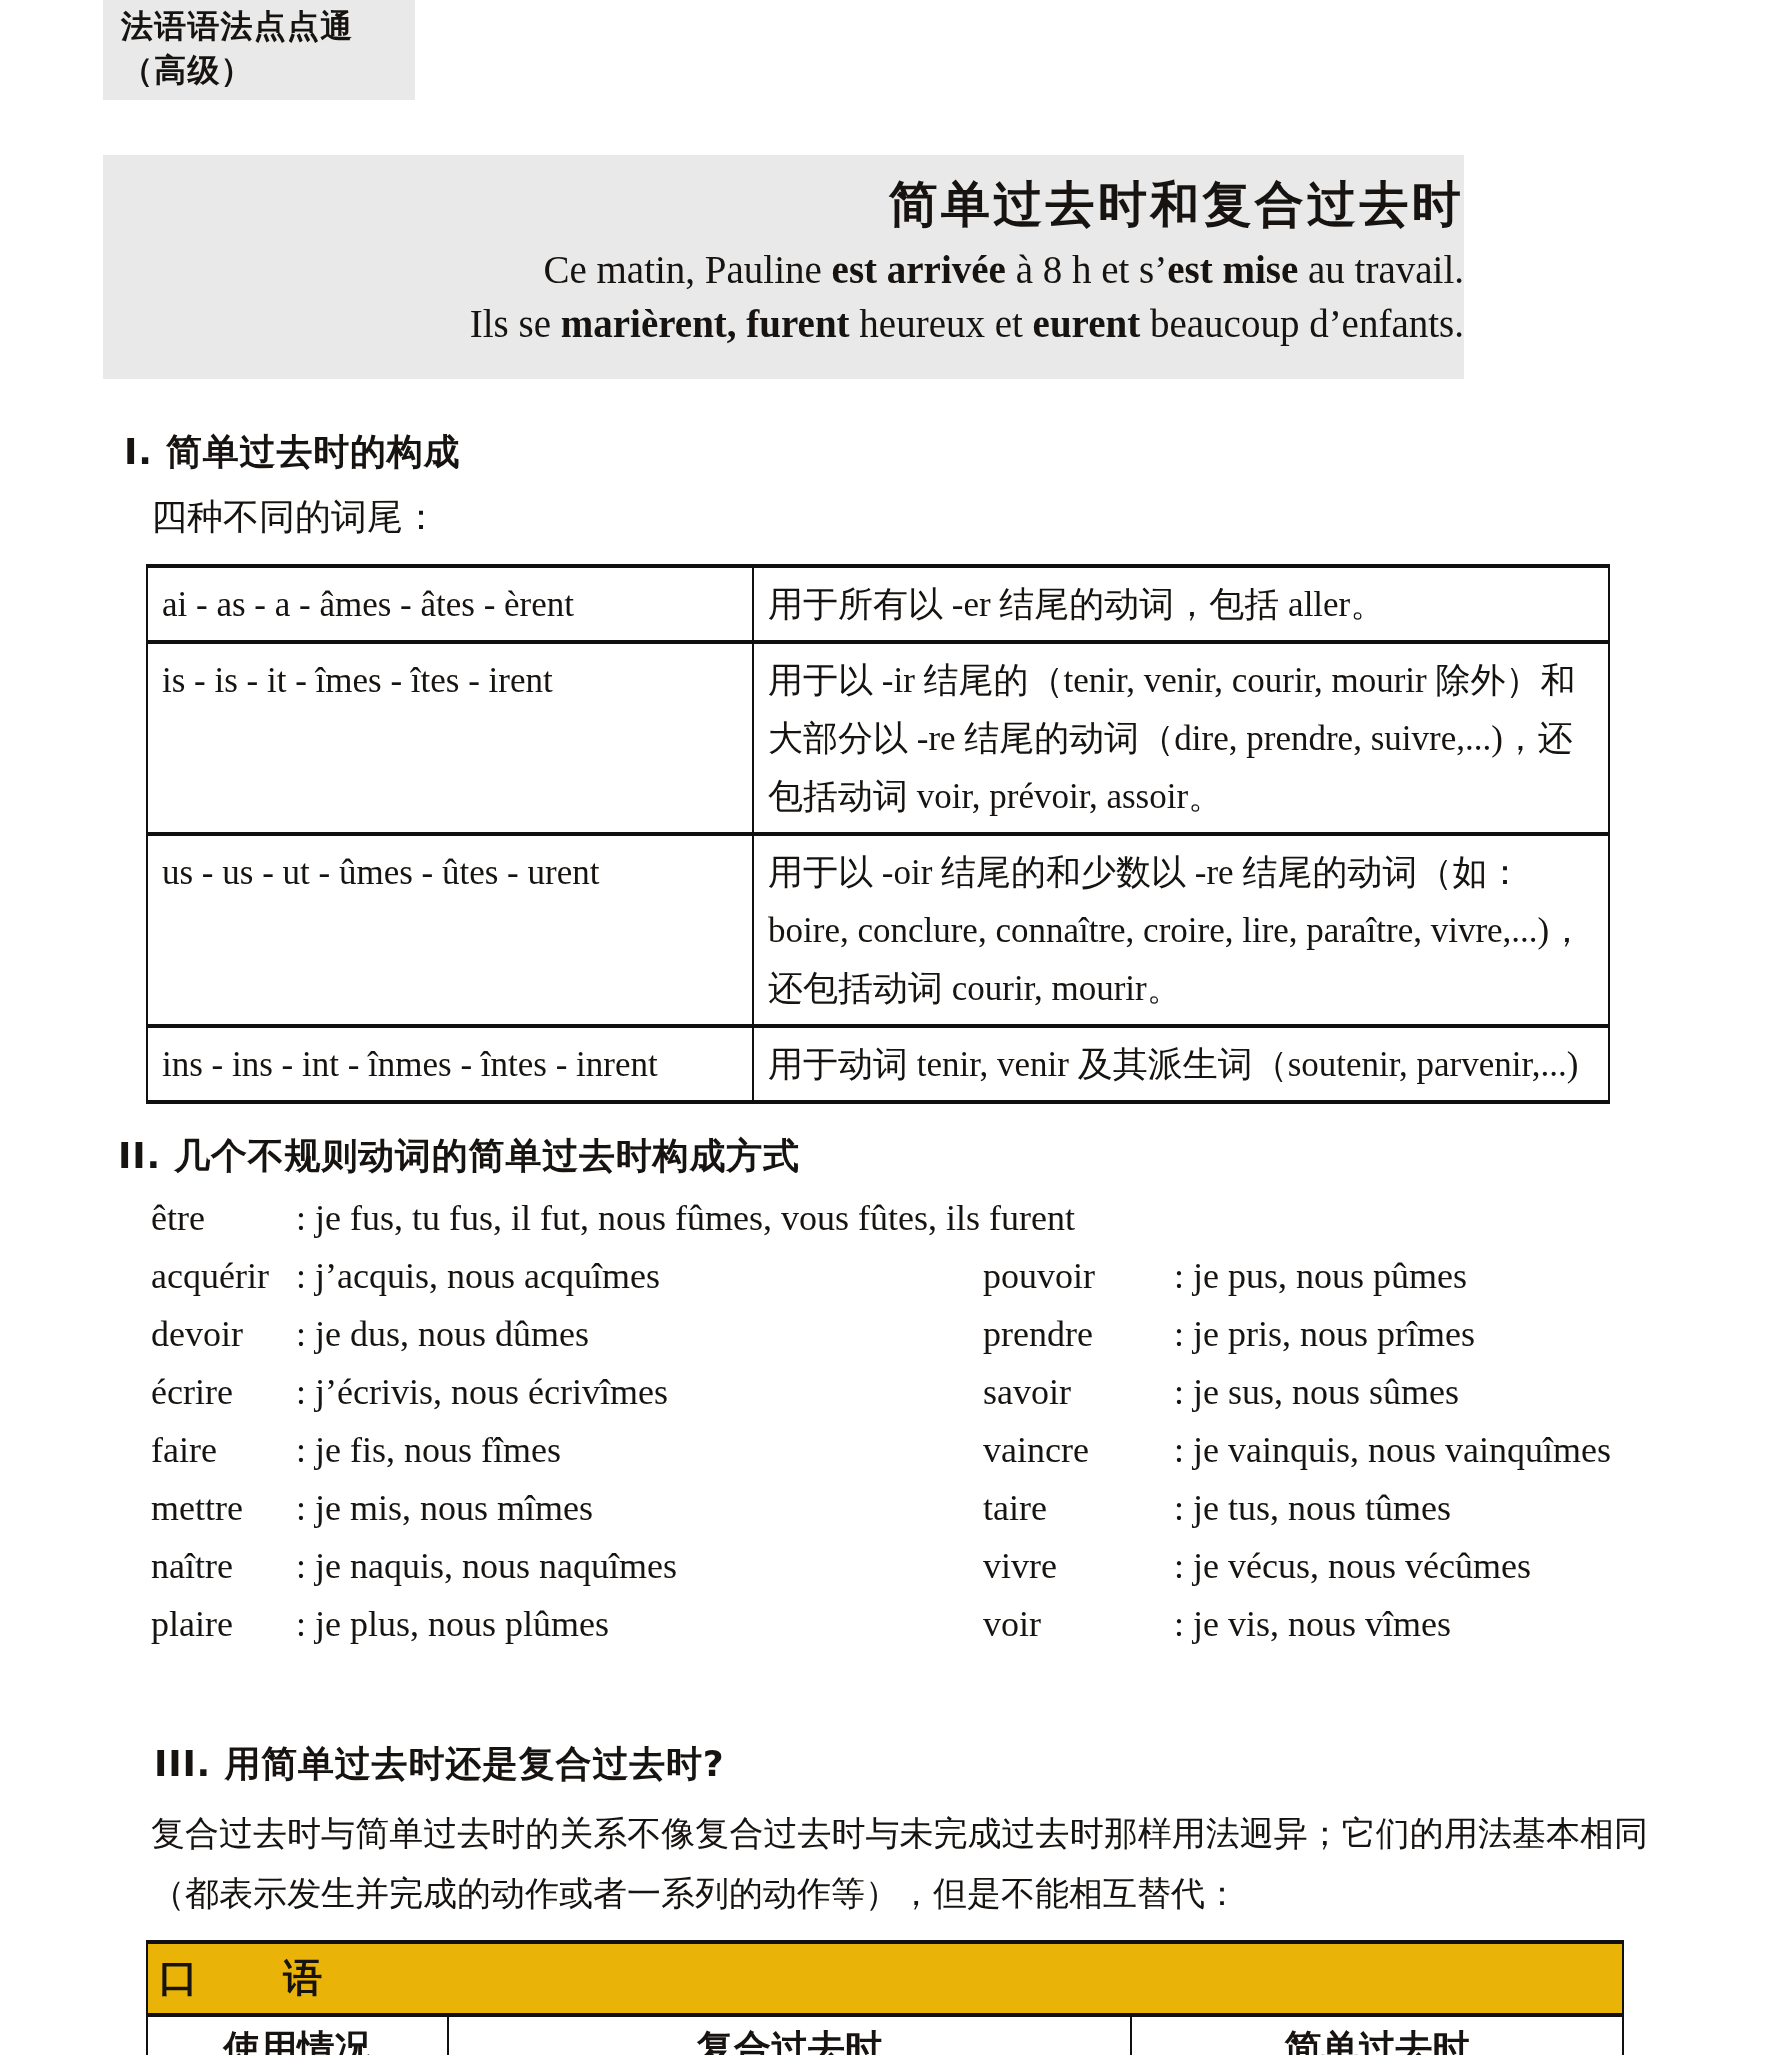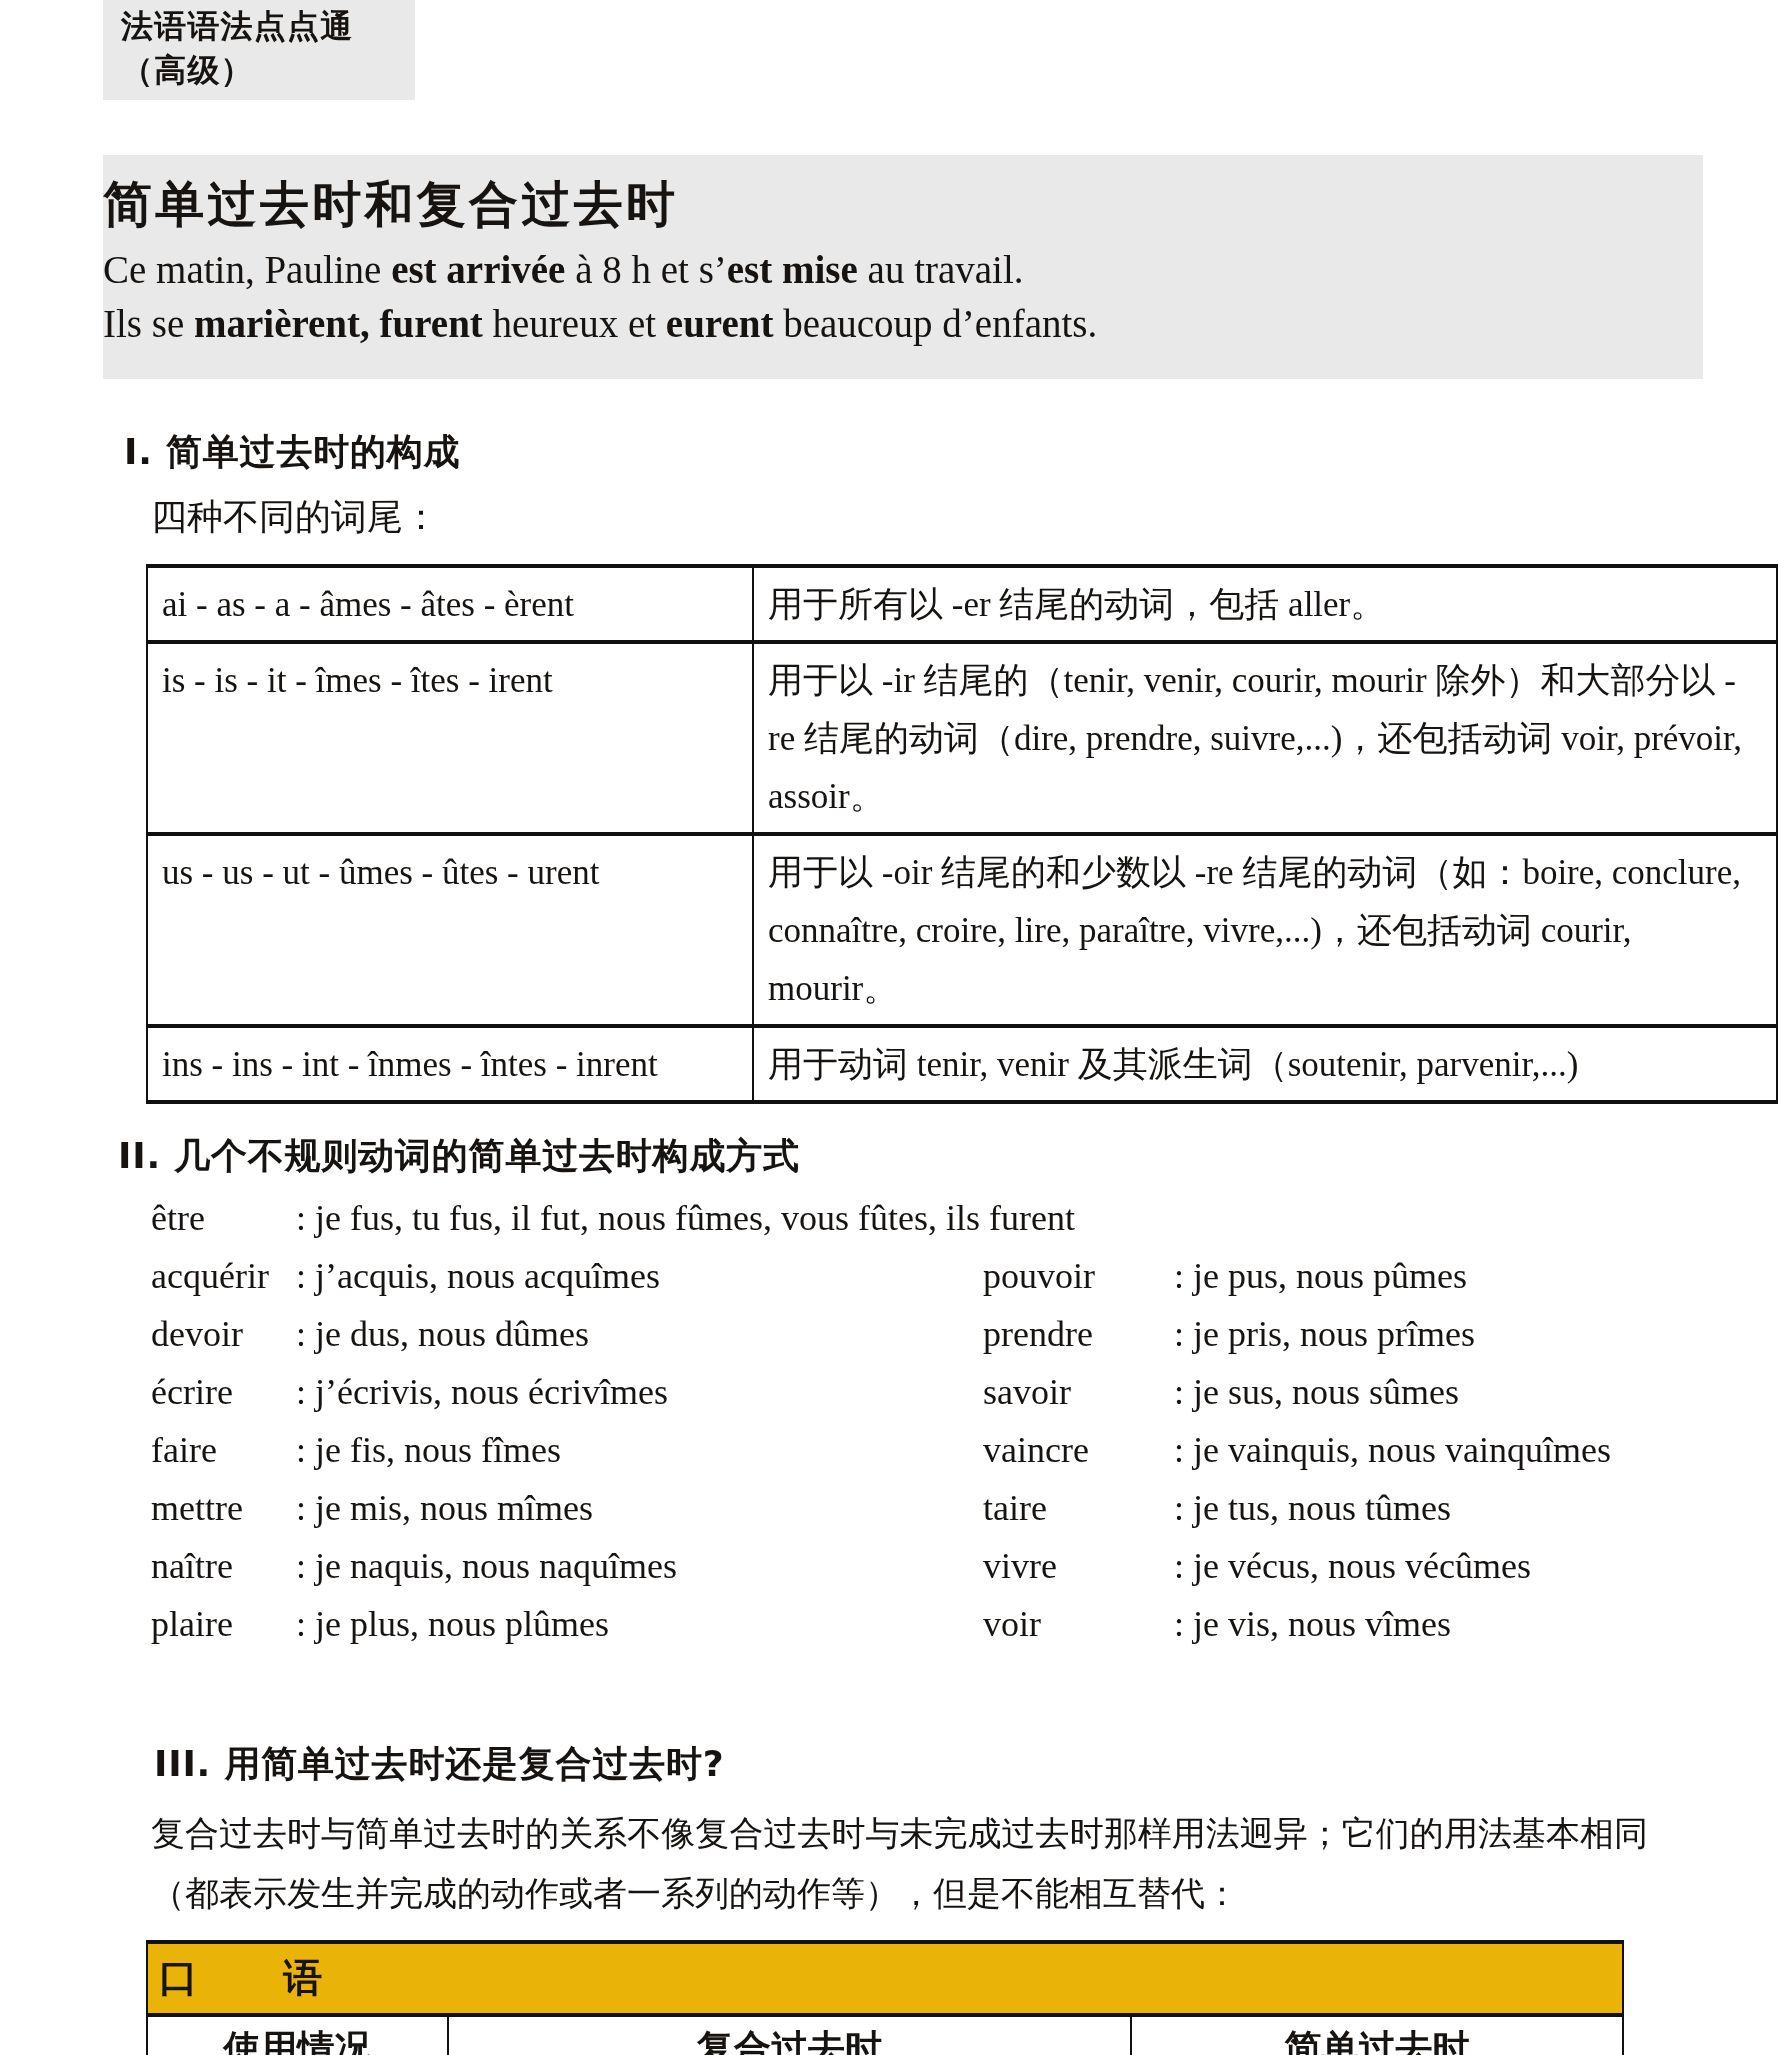--- a/index.html
+++ b/index.html
@@ -5,35 +5,35 @@
   html,body{margin:0;padding:0;background:#ffffff;}
   .page{position:relative;width:1785px;height:2529px;background:#ffffff;
         font-family:"Liberation Serif",serif;color:#161310;overflow:hidden;}
 
   
   .header-box{position:absolute;left:103px;top:0;width:312px;height:100px;background:#e9e9e9;}
   .header-text{position:absolute;left:18px;bottom:7.4px;font-size:32px;letter-spacing:1.2px;
                font-family:"Liberation Sans",sans-serif;font-weight:600;}
 
   
-  .title-box{position:absolute;left:103px;top:155px;width:1600px;height:224px;background:#e9e9e9;text-align:left;}
+  .title-box{position:absolute;left:103px;top:155px;width:1361px;height:224px;background:#e9e9e9;text-align:right;}
   .title-cn{padding-top:17.3px;font-size:49px;font-weight:700;letter-spacing:3.3px;}
   .title-fr{font-size:39px;margin-top:9px;}
   .title-fr b{font-weight:700;}
 
   .sec-h{position:absolute;font-size:36px;font-weight:700;font-family:"DejaVu Sans","Liberation Sans",sans-serif;letter-spacing:0.8px;}
   #sec1h{left:124px;top:428px;}
   #sec2h{left:118px;top:1132px;}
   #sec3h{left:111px;top:1740px;margin-left:43px;}
 
   .sec1-sub{position:absolute;left:151px;top:493px;font-size:36px;}
 
   
   table{border-collapse:collapse;}
-  .t1{position:absolute;left:146px;top:564px;width:1632px;table-layout:fixed;}
+  .t1{position:absolute;left:146px;top:564px;width:1464px;table-layout:fixed;}
   .t1 td{border-left:2.1px solid #101010;border-right:2.1px solid #101010;
          border-top:4.5px solid #101010;border-bottom:4.5px solid #101010;
          font-size:35px;line-height:58px;padding:8.2px 14px 5.8px 14px;
          vertical-align:top;text-align:left;}
   .t1 .c1{width:576px;}
 
   
   .verb-list{position:absolute;left:151px;top:1197px;width:1497px;font-size:36px;}
   .vrow{display:flex;align-items:flex-start;height:58px;white-space:nowrap;}
   .vname{flex:0 0 145px;}

